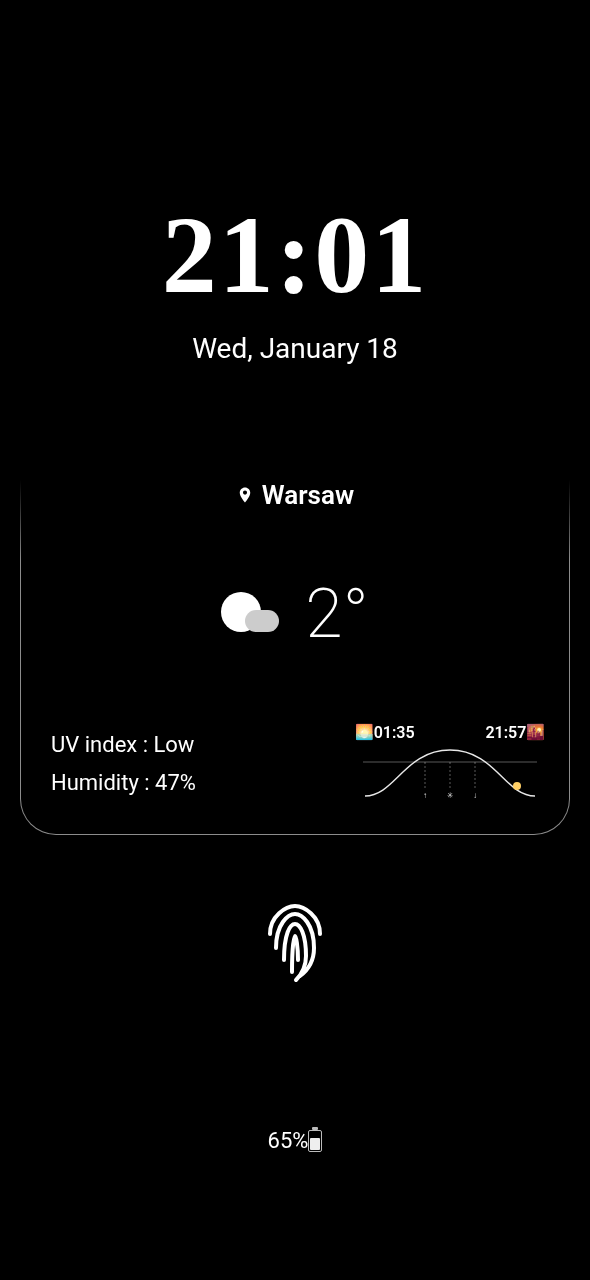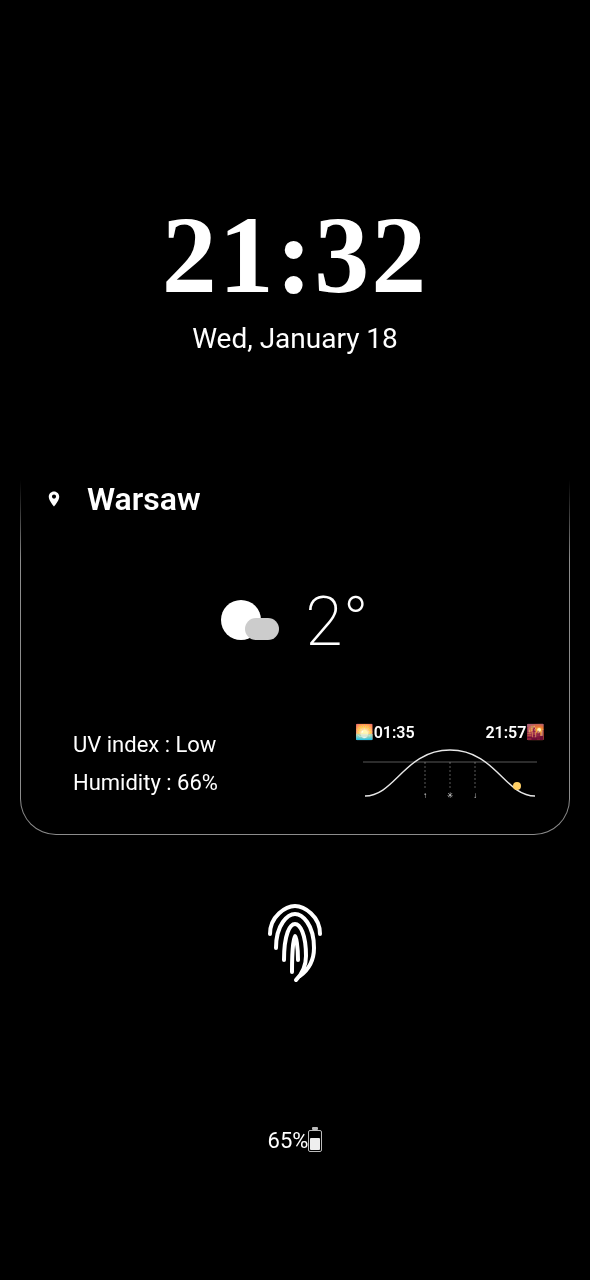--- a/index.html
+++ b/index.html
@@ -20,21 +20,21 @@
     text-align: center;
   }
   .clock {
     font-family: "Times New Roman", Georgia, serif;
     font-size: 110px;
     font-weight: 700;
     letter-spacing: 2px;
     line-height: 1;
   }
   .date {
-    margin-top: 12px;
+    margin-top: 22px;
     font-size: 28px;
     font-weight: 400;
   }
 
   .weather-block {
     position: absolute;
     top: 480px;
     left: 20px; right: 20px;
     height: 355px;
     border: 1px solid rgba(255,255,255,0.55);
@@ -50,26 +50,26 @@
     top: 0;
     width: 1px;
     height: 80px;
     background: linear-gradient(to bottom, #000 0%, rgba(0,0,0,0) 100%);
   }
   .weather-block::before { left: -1px; }
   .weather-block::after  { right: -1px; }
 
   .city-row {
     text-align: center;
-    font-size: 32px;
+    font-size: 26px;
     font-weight: 600;
     display: flex;
     align-items: center;
-    justify-content: flex-start;
-    gap: 24px;
+    justify-content: center;
+    gap: 8px;
   }
   .pin-icon { display:inline-flex; }
 
   .temp-row {
     margin-top: 70px;
     display: flex;
     align-items: center;
     justify-content: center;
     gap: 24px;
   }
@@ -88,21 +88,20 @@
     line-height: 1;
   }
 
   .detail-row {
     position: absolute;
     bottom: 30px;
     left: 30px; right: 24px;
     display: flex;
     align-items: center;
     justify-content: space-between;
-    margin-left: 22px;
   }
   .detail-text { font-size: 22px; line-height: 1.7; }
   .sun-graph {
     width: 190px;
     position: relative;
   }
   .sun-times {
     display: flex;
     justify-content: space-between;
     align-items: center;
@@ -157,21 +156,21 @@
     left: 1px; right: 1px; bottom: 1px;
     height: 60%;
     background: #eee;
     border-radius: 1px;
   }
 </style>
 </head>
 <body>
 
 <div class="clock-block">
-  <div class="clock">21:32</div>
+  <div class="clock">21:01</div>
   <div class="date">Wed, January 18</div>
 </div>
 
 <div class="weather-block">
 
   <div class="city-row">
     <span class="pin-icon">
       <svg width="18" height="22" viewBox="0 0 24 24">
         <path d="M12 2C8.1 2 5 5.1 5 9c0 5.2 7 13 7 13s7-7.8 7-13c0-3.9-3.1-7-7-7zm0 9.5A2.5 2.5 0 1 1 12 6a2.5 2.5 0 0 1 0 5.5z" fill="#fff"></path>
       </svg>
@@ -183,21 +182,21 @@
     <span class="cloud-icon">
       <span class="c1"></span>
         <span class="c2"></span>
     </span>
     <span class="temp">2°</span>
   </div>
 
   <div class="detail-row">
     <div class="detail-text">
       <div>UV index : Low</div>
-      <div>Humidity : 66%</div>
+      <div>Humidity : 47%</div>
     </div>
 
     <div class="sun-graph">
       <div class="sun-times">
         <span class="sun-emoji">🌅</span>
         <span>01:35</span>
         <span style="flex:1"></span>
         <span>21:57</span>
         <span class="sun-emoji">🌇</span>
       </div>

